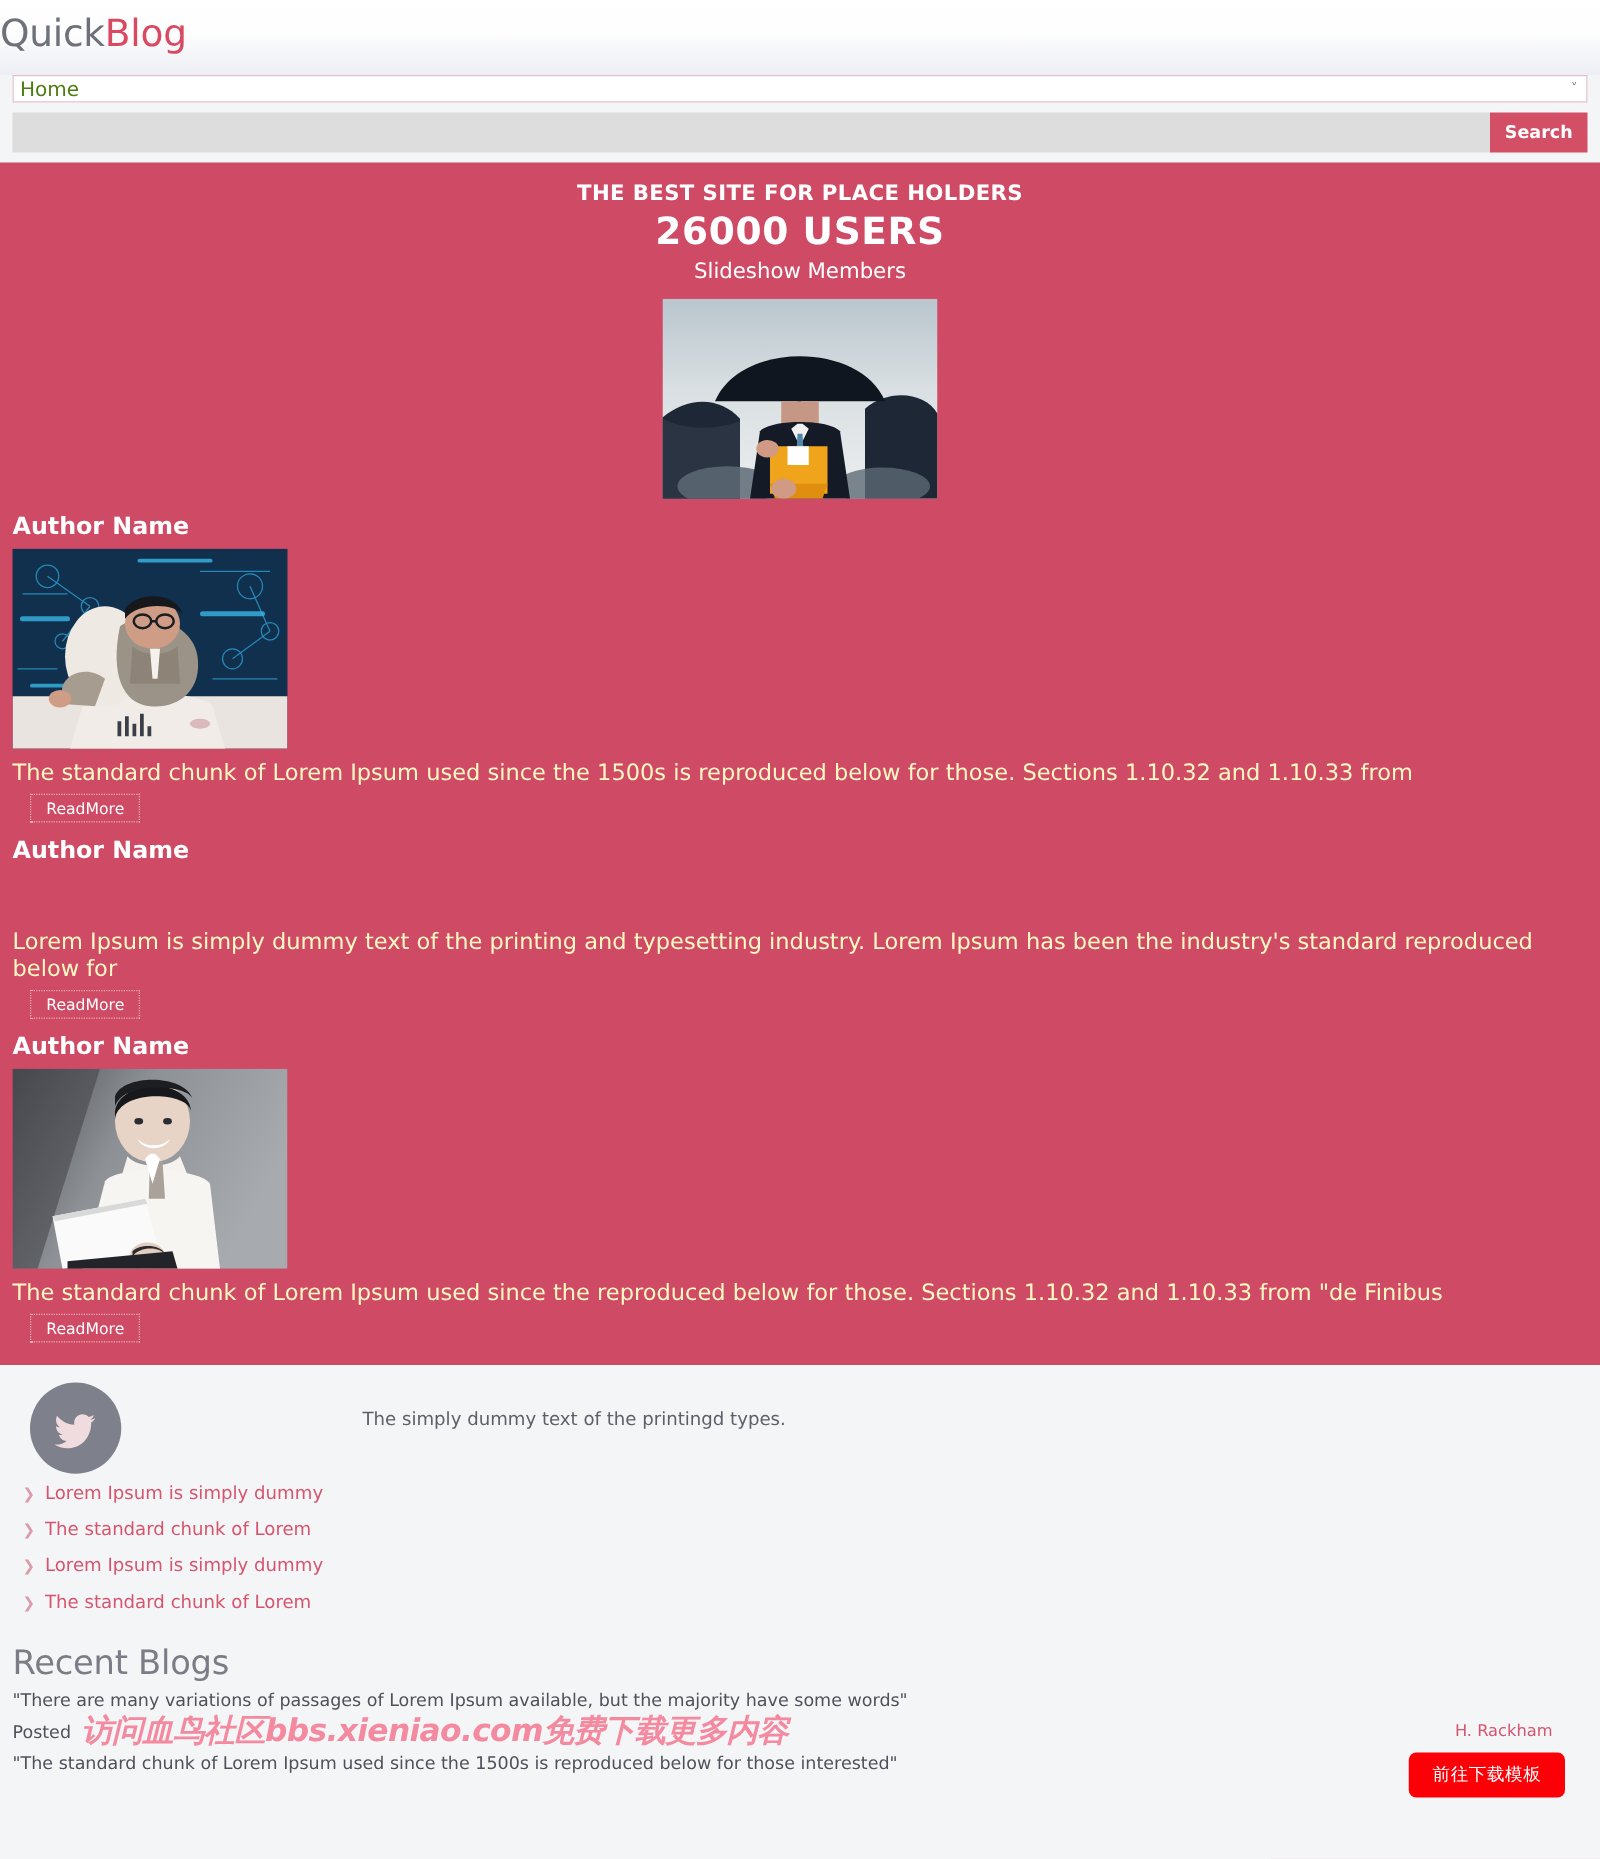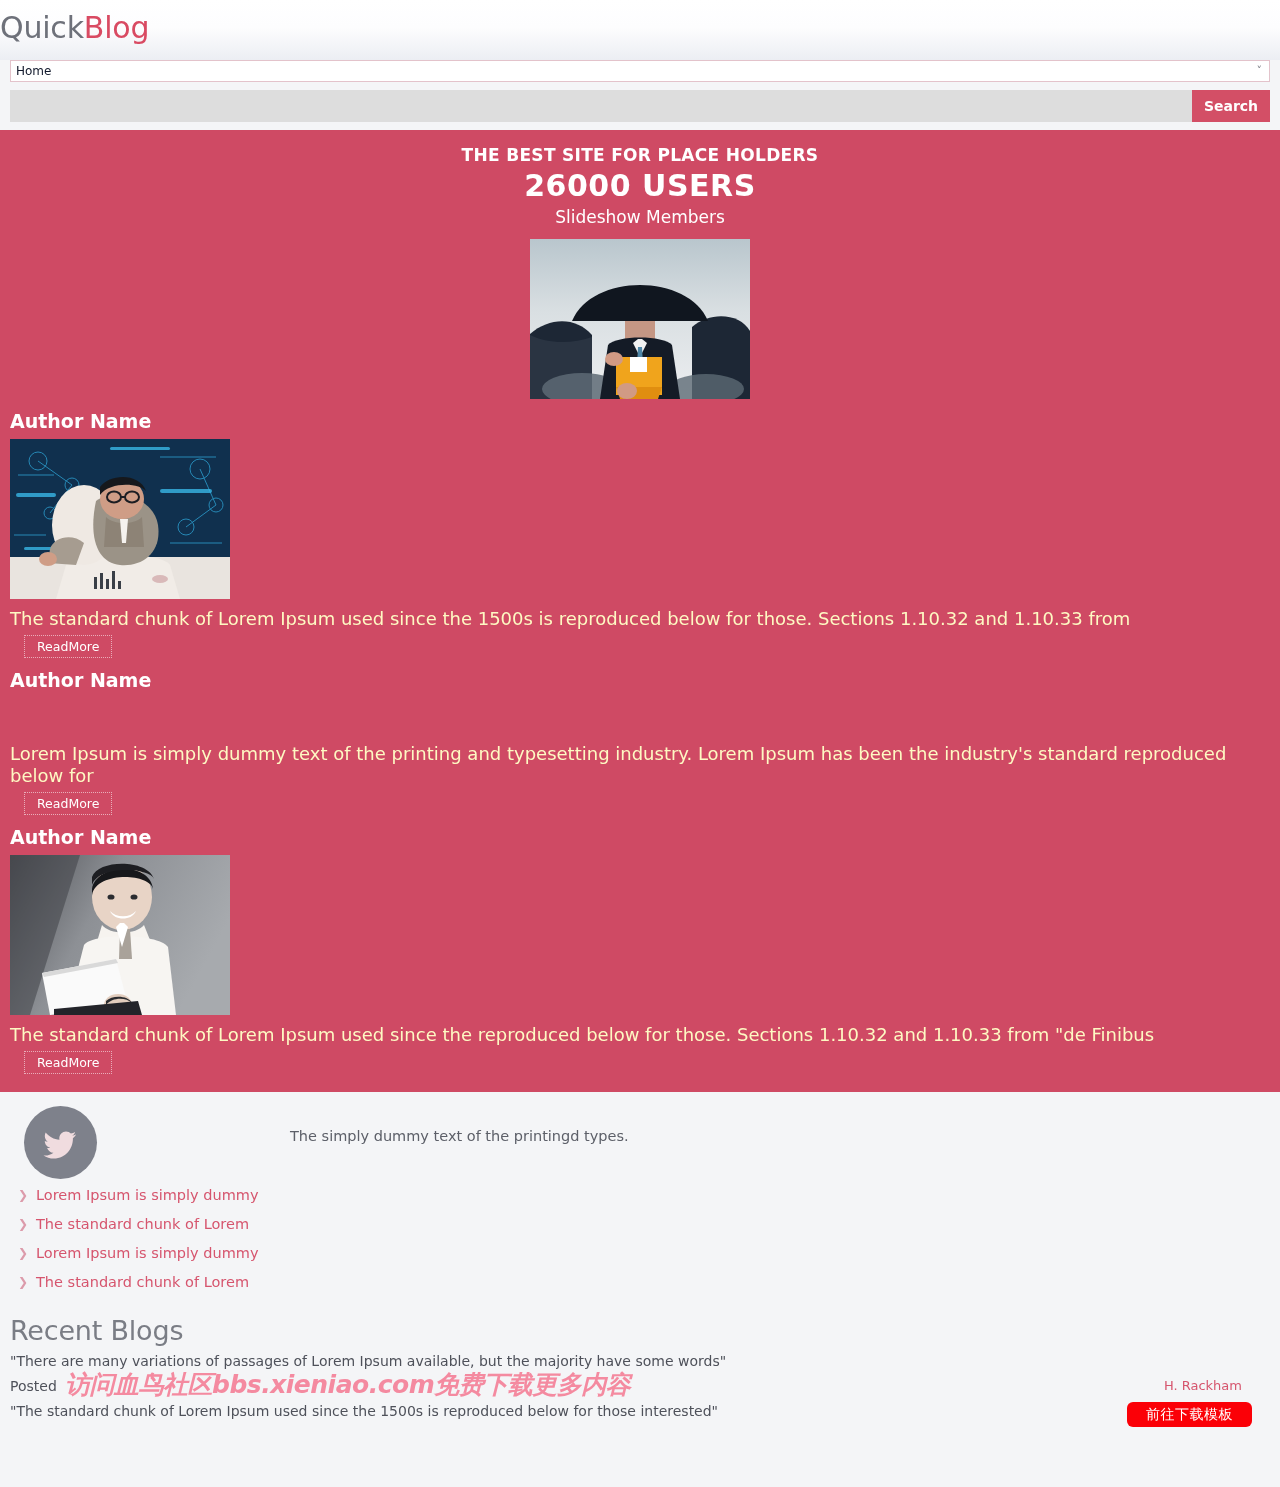--- a/index.html
+++ b/index.html
@@ -34,22 +34,22 @@
   .nav-select-wrap {
     padding: 0 10px;
     background: #f4f5f7;
   }
   .nav-select {
     width: 100%;
     height: 22px;
     border: 1px solid #e3c3cb;
     background: #ffffff;
     font-family: "DejaVu Sans", "Liberation Sans", sans-serif;
-    font-size: 12px;
-    color: #0f172a;
+    font-size: 16px;
+    color: #4d7c0f;
     padding: 0 4px 0 5px;
     border-radius: 0;
     -webkit-appearance: none;
     appearance: none;
     position: relative;
   }
   .nav-select-box {
     position: relative;
   }
   .nav-chevron {
@@ -270,21 +270,21 @@
     line-height: 30px;
     pointer-events: none;
   }
 
   
   .dl-btn {
     position: absolute;
     right: 28px;
     top: 1402px;
     width: 125px;
-    height: 25px;
+    height: 36px;
     background: #fb0007;
     color: #ffffff;
     border: none;
     border-radius: 6px;
     font-size: 14px;
     font-family: "DejaVu Sans", "Liberation Sans", sans-serif;
     cursor: pointer;
     letter-spacing: 0.5px;
   }
 </style>

